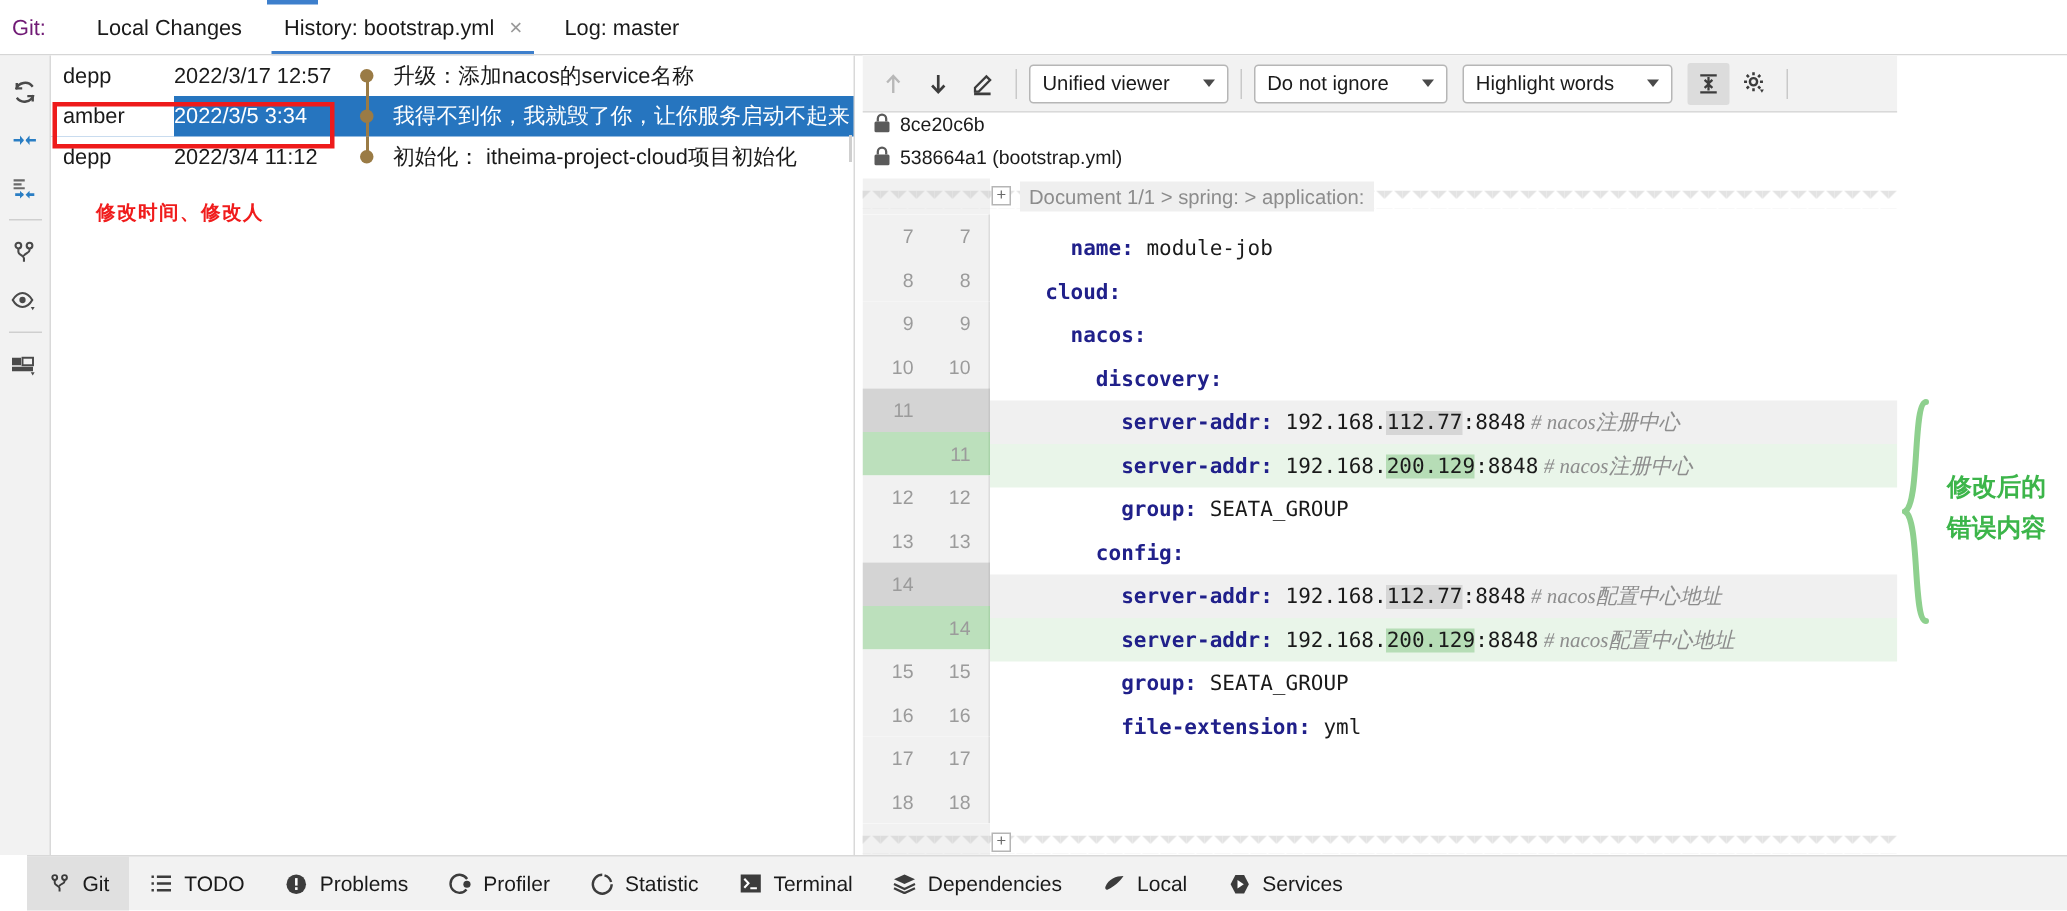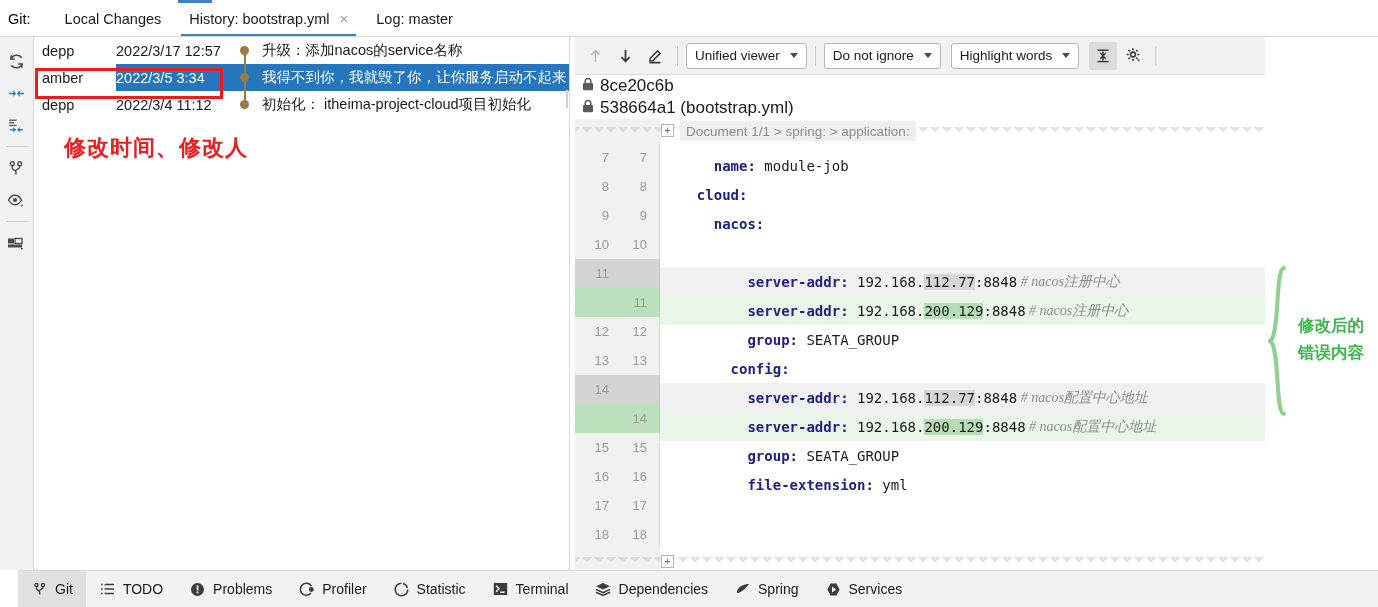--- a/index.html
+++ b/index.html
@@ -10,21 +10,21 @@
     overflow:hidden;
   }
   #app { position:relative; width:1378px; height:607px; background:#fff; }
 
   
   .tabbar{
     position:absolute; left:0; top:0; width:1378px; height:37px;
     background:#ffffff; display:flex; align-items:center;
     font-size:14.5px; color:#1a1a1a;
   }
-  .tabbar .gitlabel{ margin-left:8px; margin-right:20px; color:#000000; }
+  .tabbar .gitlabel{ margin-left:8px; margin-right:20px; color:#701a75; }
   .tab{
     position:relative; height:37px; display:flex; align-items:center;
     padding:0 14px; cursor:default; color:#1a1a1a; white-space:nowrap;
   }
   .tab.active::after{
     content:""; position:absolute; left:6px; right:6px; bottom:0;
     height:3px; background:#3d7fcc;
   }
   .tab .closex{
     margin-left:10px; color:#9a9a9a; font-size:15px; line-height:1;
@@ -81,21 +81,21 @@
     position:absolute; left:566px; top:90px; width:2px; height:18px; background:#cfcfcf;
   }
 
   
   .redbox{
     position:absolute; left:35px; top:68px; width:188px; height:31px;
     border:3px solid #ee1b1b; pointer-events:none;
   }
   .redtext{
     position:absolute; left:64px; top:133px;
-    color:#f01c1c; font-weight:bold; font-size:22px;
+    color:#f01c1c; font-weight:bold; font-size:13px;
     letter-spacing:1px;
   }
 
   
   .diffpanel{
     position:absolute; left:575px; top:37px; width:690px; height:533px;
     background:#ffffff; overflow:hidden;
   }
   .difftoolbar{
     position:relative; height:38px; background:#f2f2f2;
@@ -103,31 +103,31 @@
     display:flex; align-items:center; padding:0 6px; gap:2px;
   }
   .tbicon{
     width:28px; height:28px; display:flex; align-items:center; justify-content:center;
     cursor:default;
   }
   .tbicon.sel{ background:#dcdcdc; border-radius:2px; }
   .tbsep{ width:1px; height:20px; background:#c9c9c9; margin:0 6px; }
   .combo{
     height:26px; background:#ffffff; border:1px solid #b6b6b6; border-radius:3px;
-    display:flex; align-items:center; padding:0 8px; gap:10px;
+    display:flex; align-items:center; padding:0 8px; gap:22px;
     font-size:13.5px; color:#1a1a1a; cursor:default; white-space:nowrap;
   }
   .caret{
     width:0;height:0;border-left:4px solid transparent;border-right:4px solid transparent;
     border-top:5px solid #4a4a4a;
   }
 
   .revrow{
-    display:flex; align-items:center; gap:6px;
-    height:22px; padding-left:7px; font-size:17px; color:#1a1a1a;
+    display:flex; align-items:flex-start; gap:6px;
+    height:22px; padding-left:7px; font-size:13px; color:#1a1a1a;
   }
 
   
   .foldband{
     position:relative; height:24px;
     background:#ffffff;
     display:flex; align-items:center;
   }
   .zig{
     position:absolute; left:0; top:0; height:24px; width:100%;
@@ -432,20 +432,21 @@
           <span class="gn">9</span>
         </div>
         <div class="ctext"><span style="display:inline-block;width:4ch"></span><span class="kw">nacos:</span><span class="val"></span></div>
       </div>
 
       <div class="cline">
         <div class="gut">
           <span class="gn">10</span>
           <span class="gn">10</span>
         </div>
+        <div class="ctext"><span style="display:inline-block;width:6ch"></span><span class="kw">discovery:</span><span class="val"></span></div>
       </div>
 
       <div class="cline del">
         <div class="gut">
           <span class="gn">11</span>
           <span class="gn"></span>
         </div>
         <div class="ctext"><span style="display:inline-block;width:8ch"></span><span class="kw">server-addr:</span><span class="val"> 192.168.</span><span class="val hl-del">112.77</span><span class="val">:8848</span><span class="cmt"> # nacos注册中心</span></div>
       </div>
 
@@ -620,21 +621,21 @@
       </span>
       <span>Dependencies</span>
     </div>
 
     <div class="sbitem">
       <span class="sbicon">
         <svg width="16" height="14" viewBox="0 0 16 14">
           <path d="M14 2C9 2 4 4 2 9c-0.6 1.4 0.4 2.6 1.6 2 4.6-2.2 7.6-5 10.4-9z" fill="#3c3c3c"></path>
         </svg>
       </span>
-      <span>Spring</span>
+      <span>Local</span>
     </div>
 
     <div class="sbitem">
       <span class="sbicon">
         <svg width="15" height="15" viewBox="0 0 15 15">
           <path d="M4.6 1.4h5.8l3.2 6.1-3.2 6.1H4.6L1.4 7.5z" fill="#3c3c3c"></path>
           <path d="M6 4.6L10.2 7.5 6 10.4z" fill="#fff"></path>
         </svg>
       </span>
       <span>Services</span>

